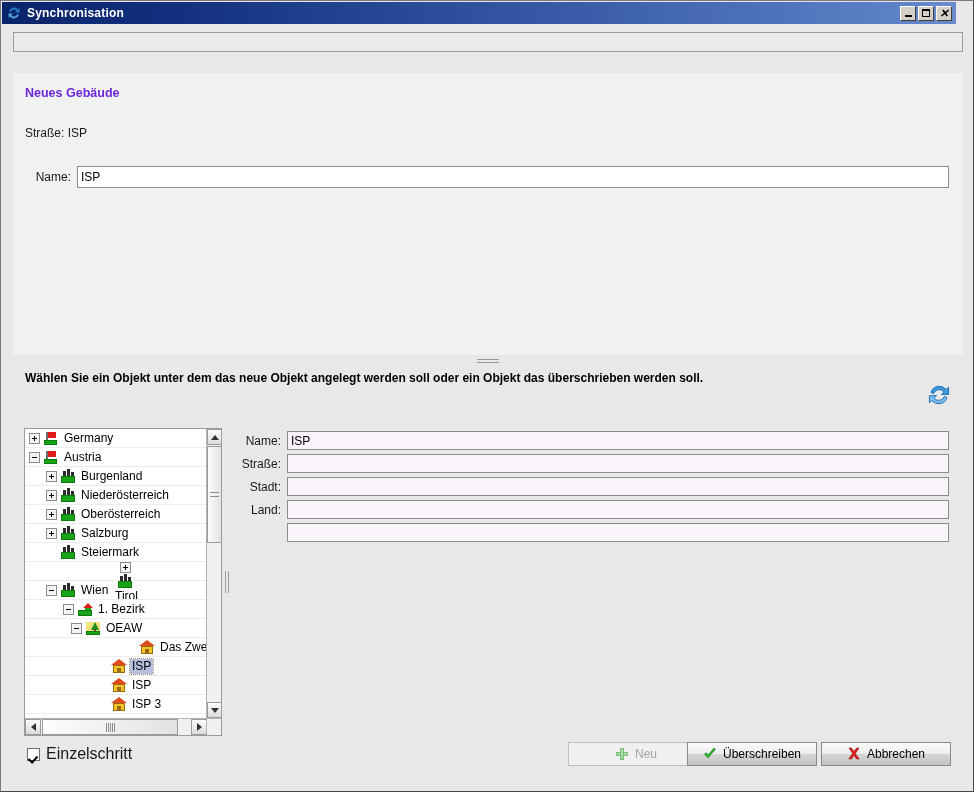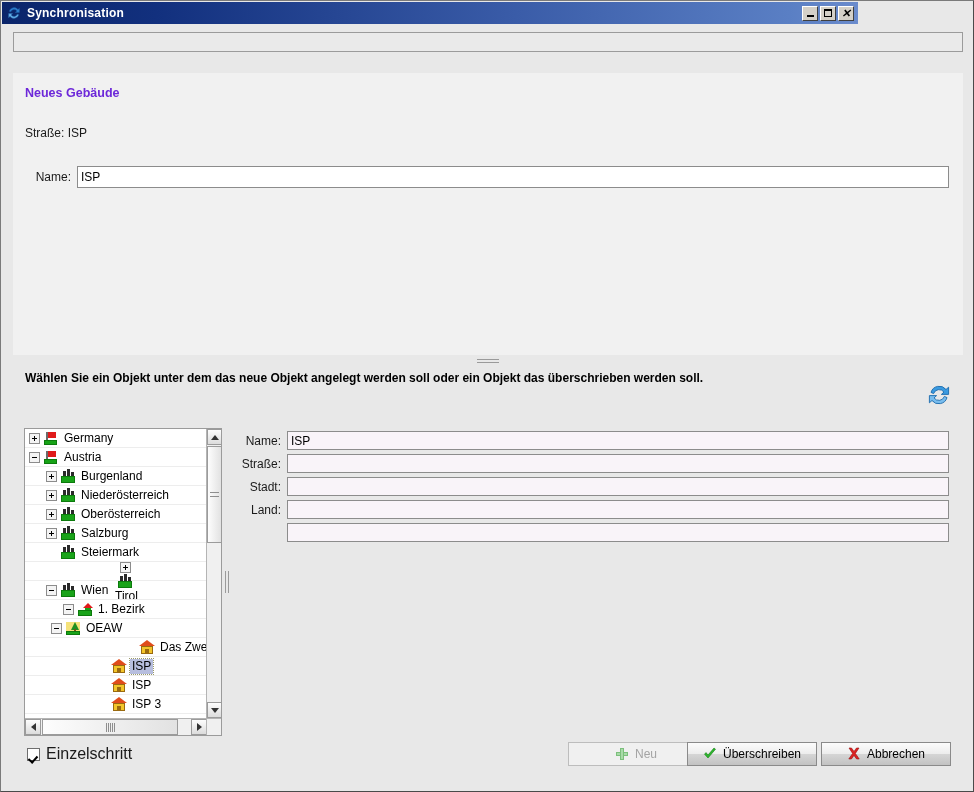--- a/index.html
+++ b/index.html
@@ -18,21 +18,21 @@
     width: 974px; height: 792px;
     background: #e8e8e8;
     border: 1px solid #7a7a7a;
     border-right-color: #4a4a4a;
     border-bottom-color: #4a4a4a;
   }
 
   
   #titlebar {
     position: absolute; left: 1px; top: 1px;
-    width: 856px; height: 22px;
+    width: 954px; height: 22px;
     background: linear-gradient(to right, #0a246a 0%, #12307e 18%, #3a5ca8 60%, #5a7fc4 92%, #6a8bcc 100%);
     display: flex; align-items: center;
   }
   #titlebar .tb-icon {
     width: 16px; height: 16px; margin-left: 4px; margin-right: 5px;
     position: relative; flex: none;
   }
   #titlebar .tb-title {
     color: #ffffff; font-weight: bold; font-size: 12px;
     letter-spacing: 0.2px; white-space: nowrap;
@@ -405,21 +405,21 @@
           <span class="ticon"><span class="ic-city"><i class="b1"></i><i class="b2"></i><i class="b3"></i><i class="ground"></i></span></span>
           <span class="tlabel">Wien</span>
         </div>
         <div class="tree-row" style="padding-left: 38px;">
           <span class="handle">
             <i class="hbar"></i>
           </span>
           <span class="ticon"><span class="ic-district"><i class="roof"></i><i class="wall"></i><i class="ground"></i></span></span>
           <span class="tlabel">1. Bezirk</span>
         </div>
-        <div class="tree-row" style="padding-left: 26px; align-items: center;">
+        <div class="tree-row" style="padding-left: 46px; align-items: center;">
           <span class="handle">
             <i class="hbar"></i>
           </span>
           <span class="ticon"><span class="ic-park"><i class="sky"></i><i class="tree"></i><i class="trunk"></i><i class="ground"></i></span></span>
           <span class="tlabel">OEAW</span>
         </div>
         <div class="tree-row" style="padding-left: 100px;">
           <span class="handle none"></span>
           <span class="ticon"><span class="ic-house"><i class="roof"></i><i class="body"></i><i class="door"></i></span></span>
           <span class="tlabel">Das Zweite</span>

